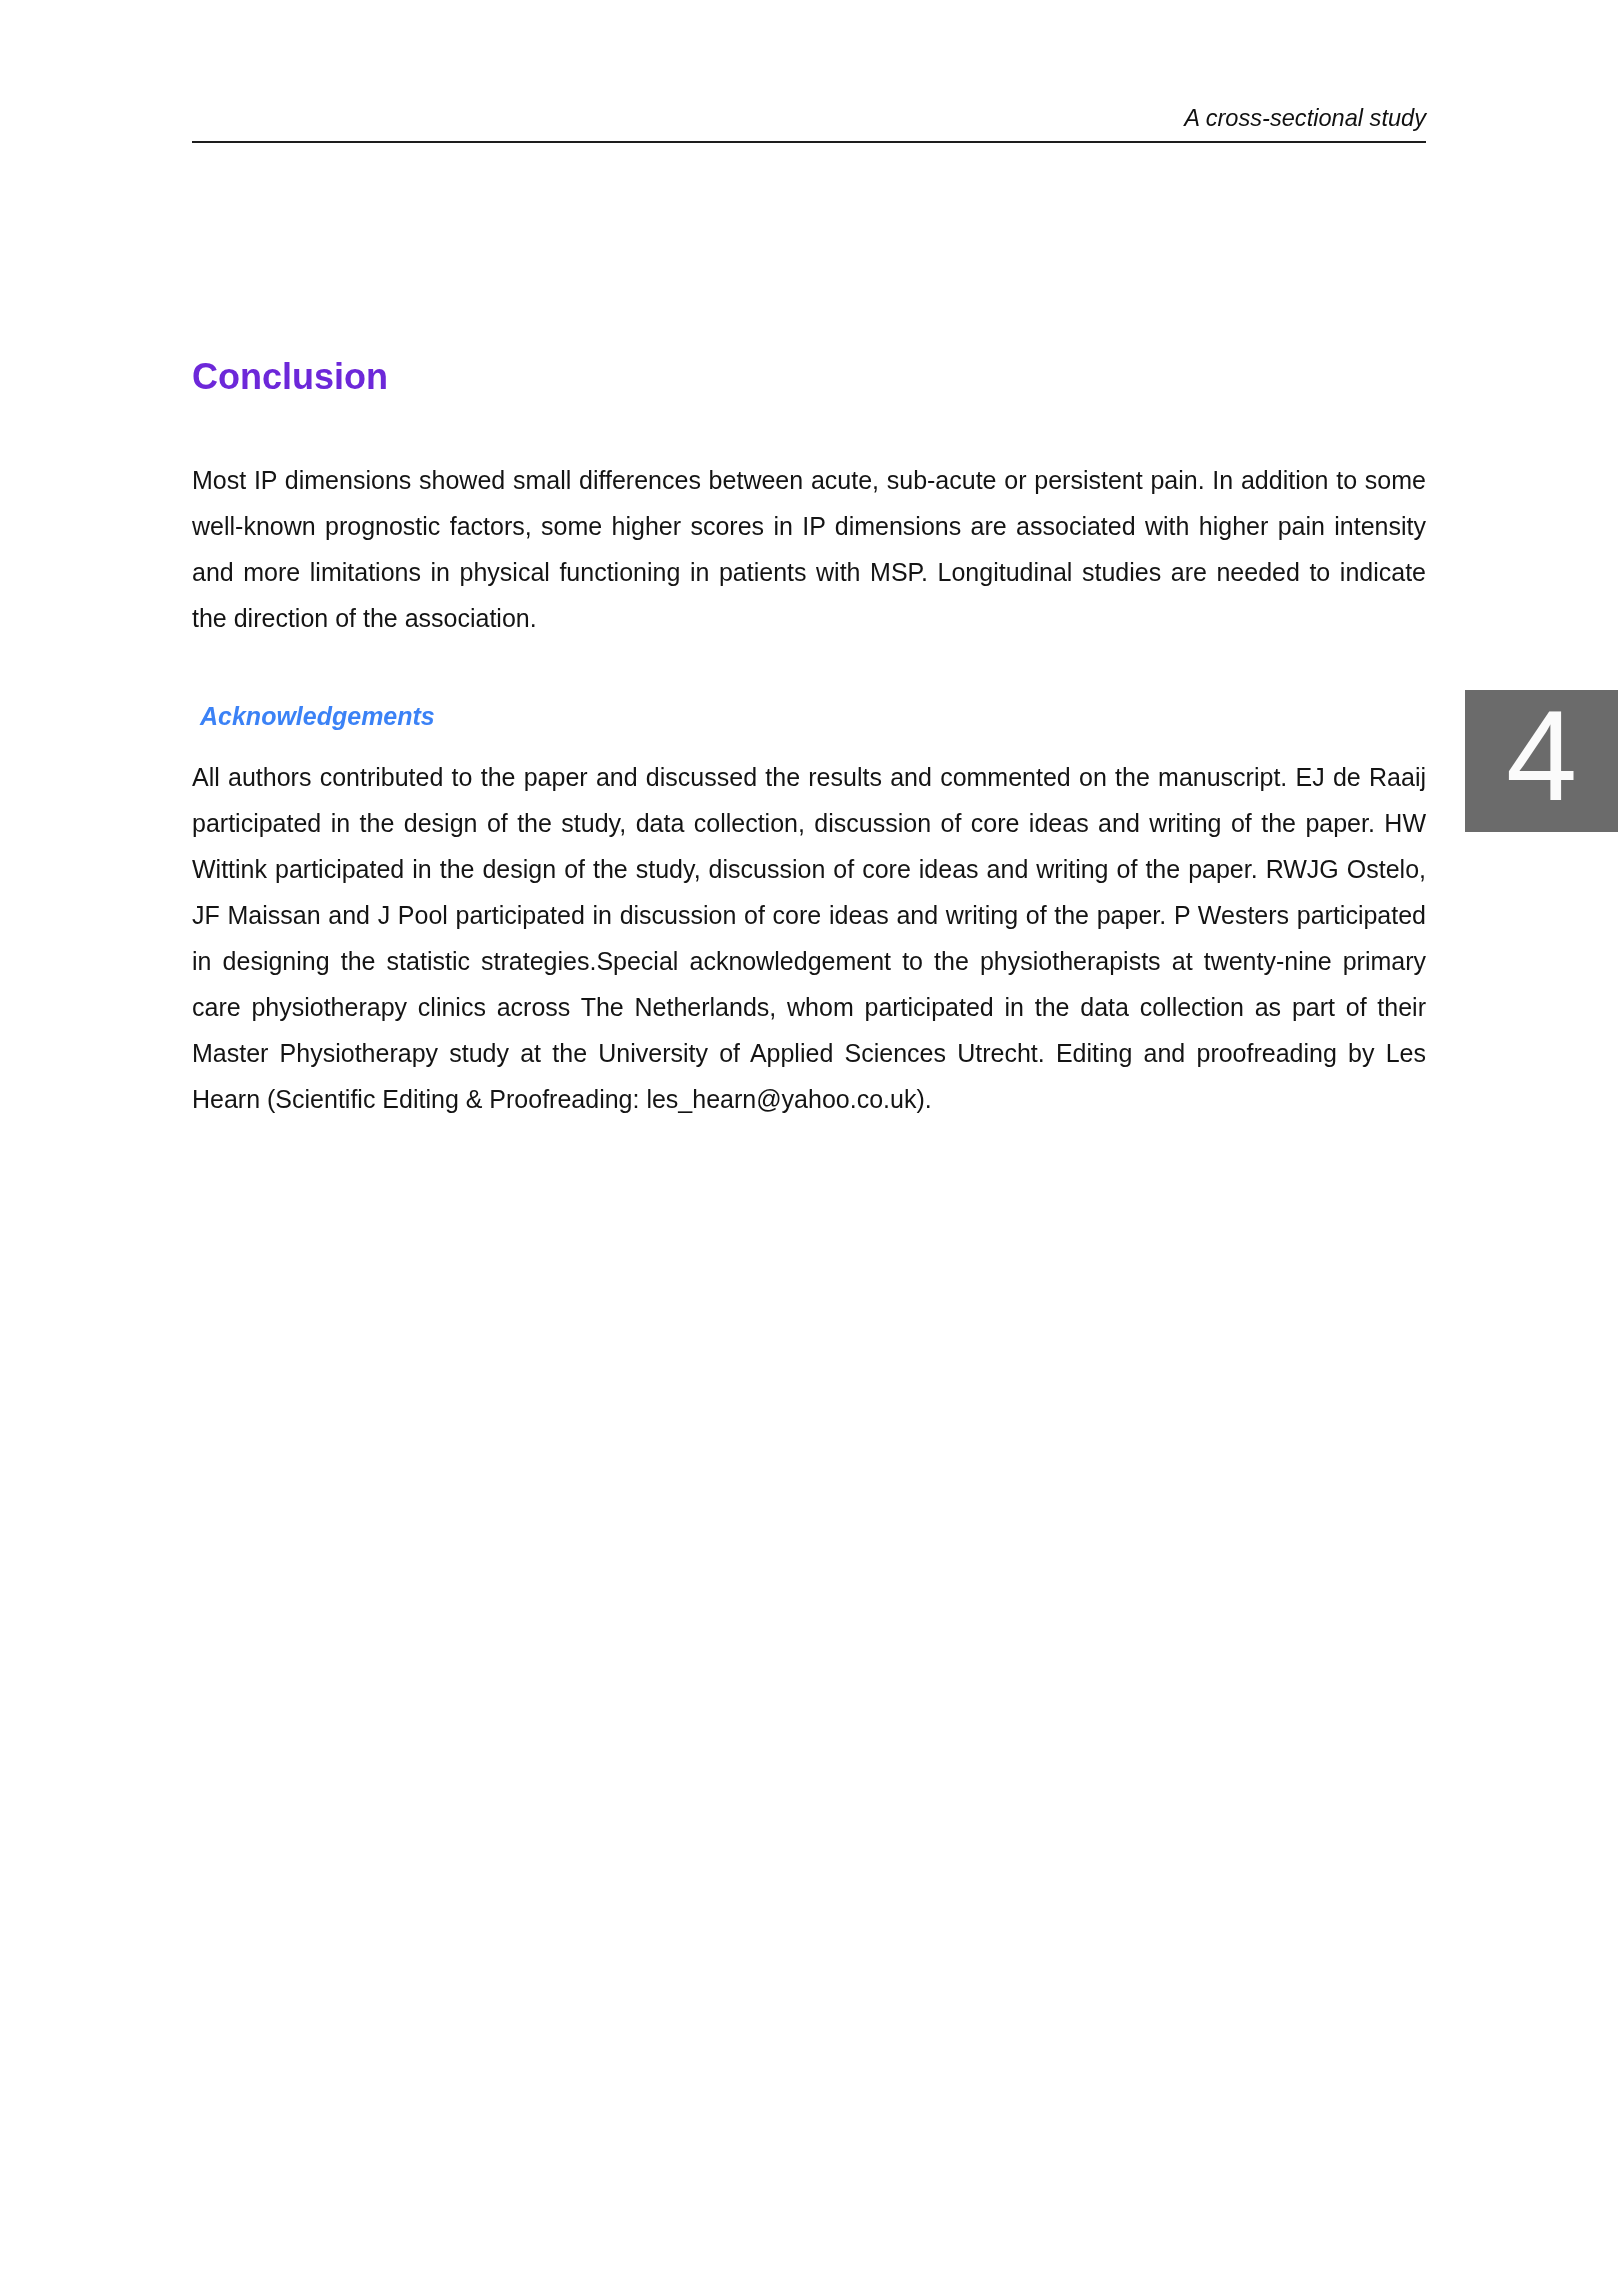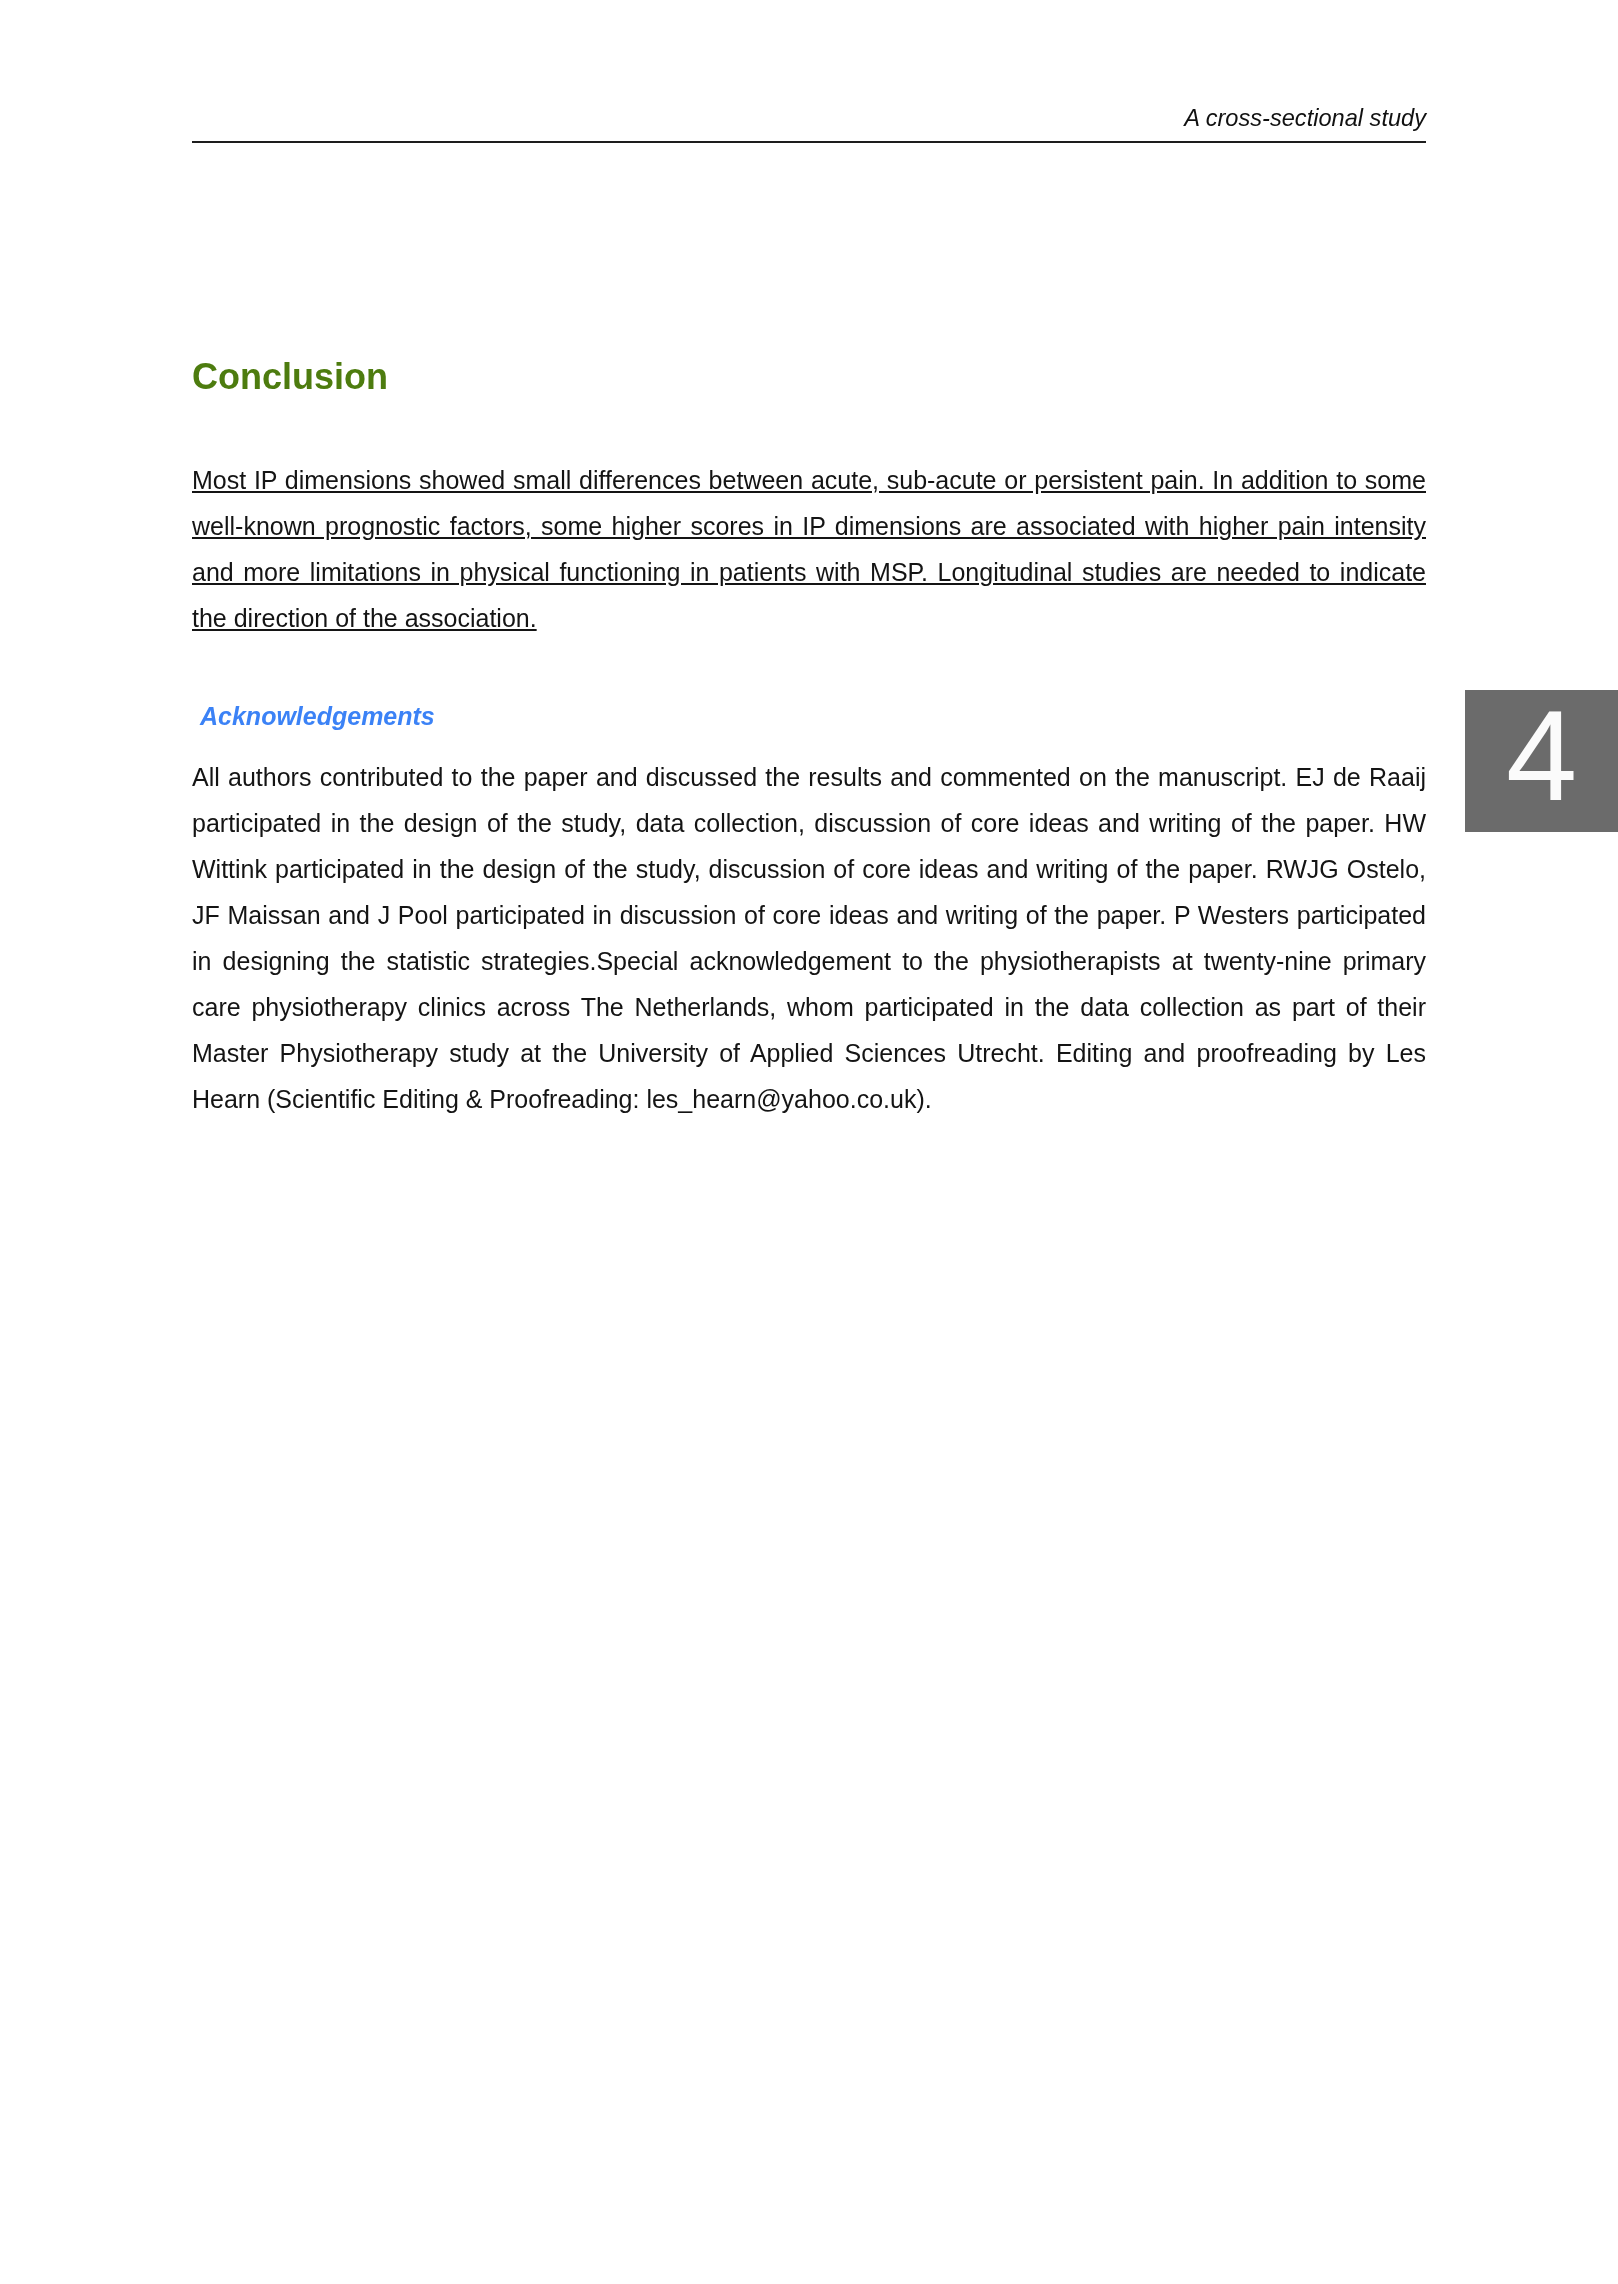--- a/index.html
+++ b/index.html
@@ -48,25 +48,24 @@
     top: 279px;
   }
   .conclusion-heading {
     position: absolute;
     left: 192px;
     top: 355px;
     margin: 0;
     font-size: 36px;
     line-height: 43px;
     font-weight: bold;
-    color: #4d7c0f;
+    color: #6d28d9;
   }
   .conclusion-para {
     top: 457px;
-    text-decoration: underline;
   }
   .ack-heading {
     position: absolute;
     left: 200px;
     top: 700px;
     margin: 0;
     font-size: 25px;
     line-height: 33px;
     font-weight: bold;
     font-style: italic;

